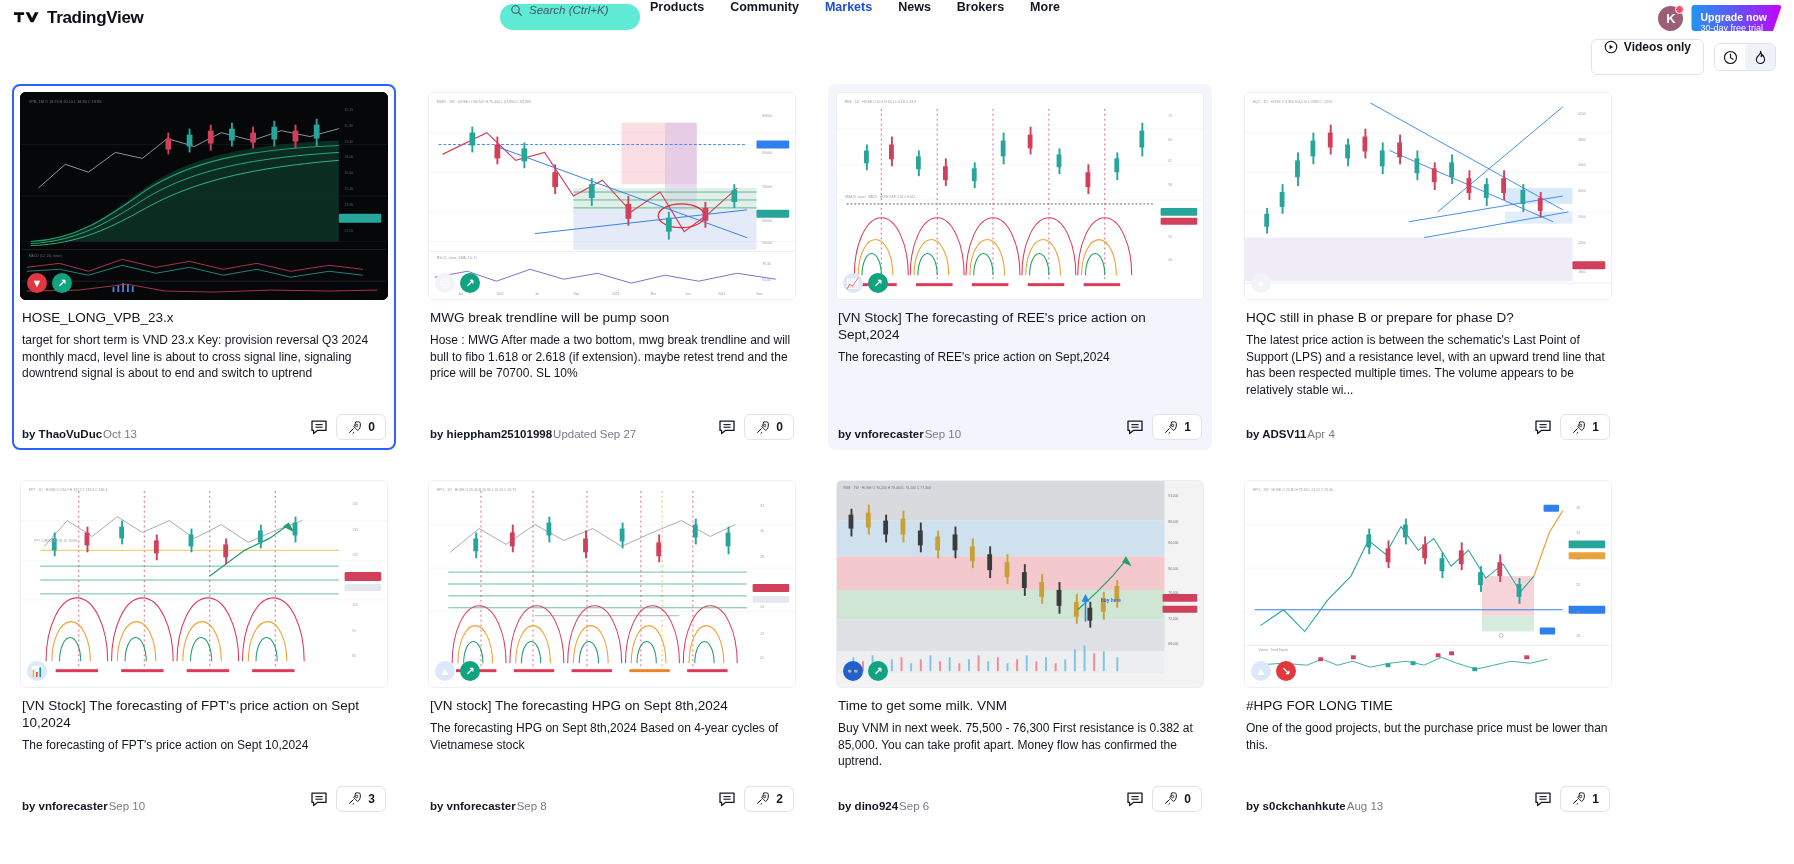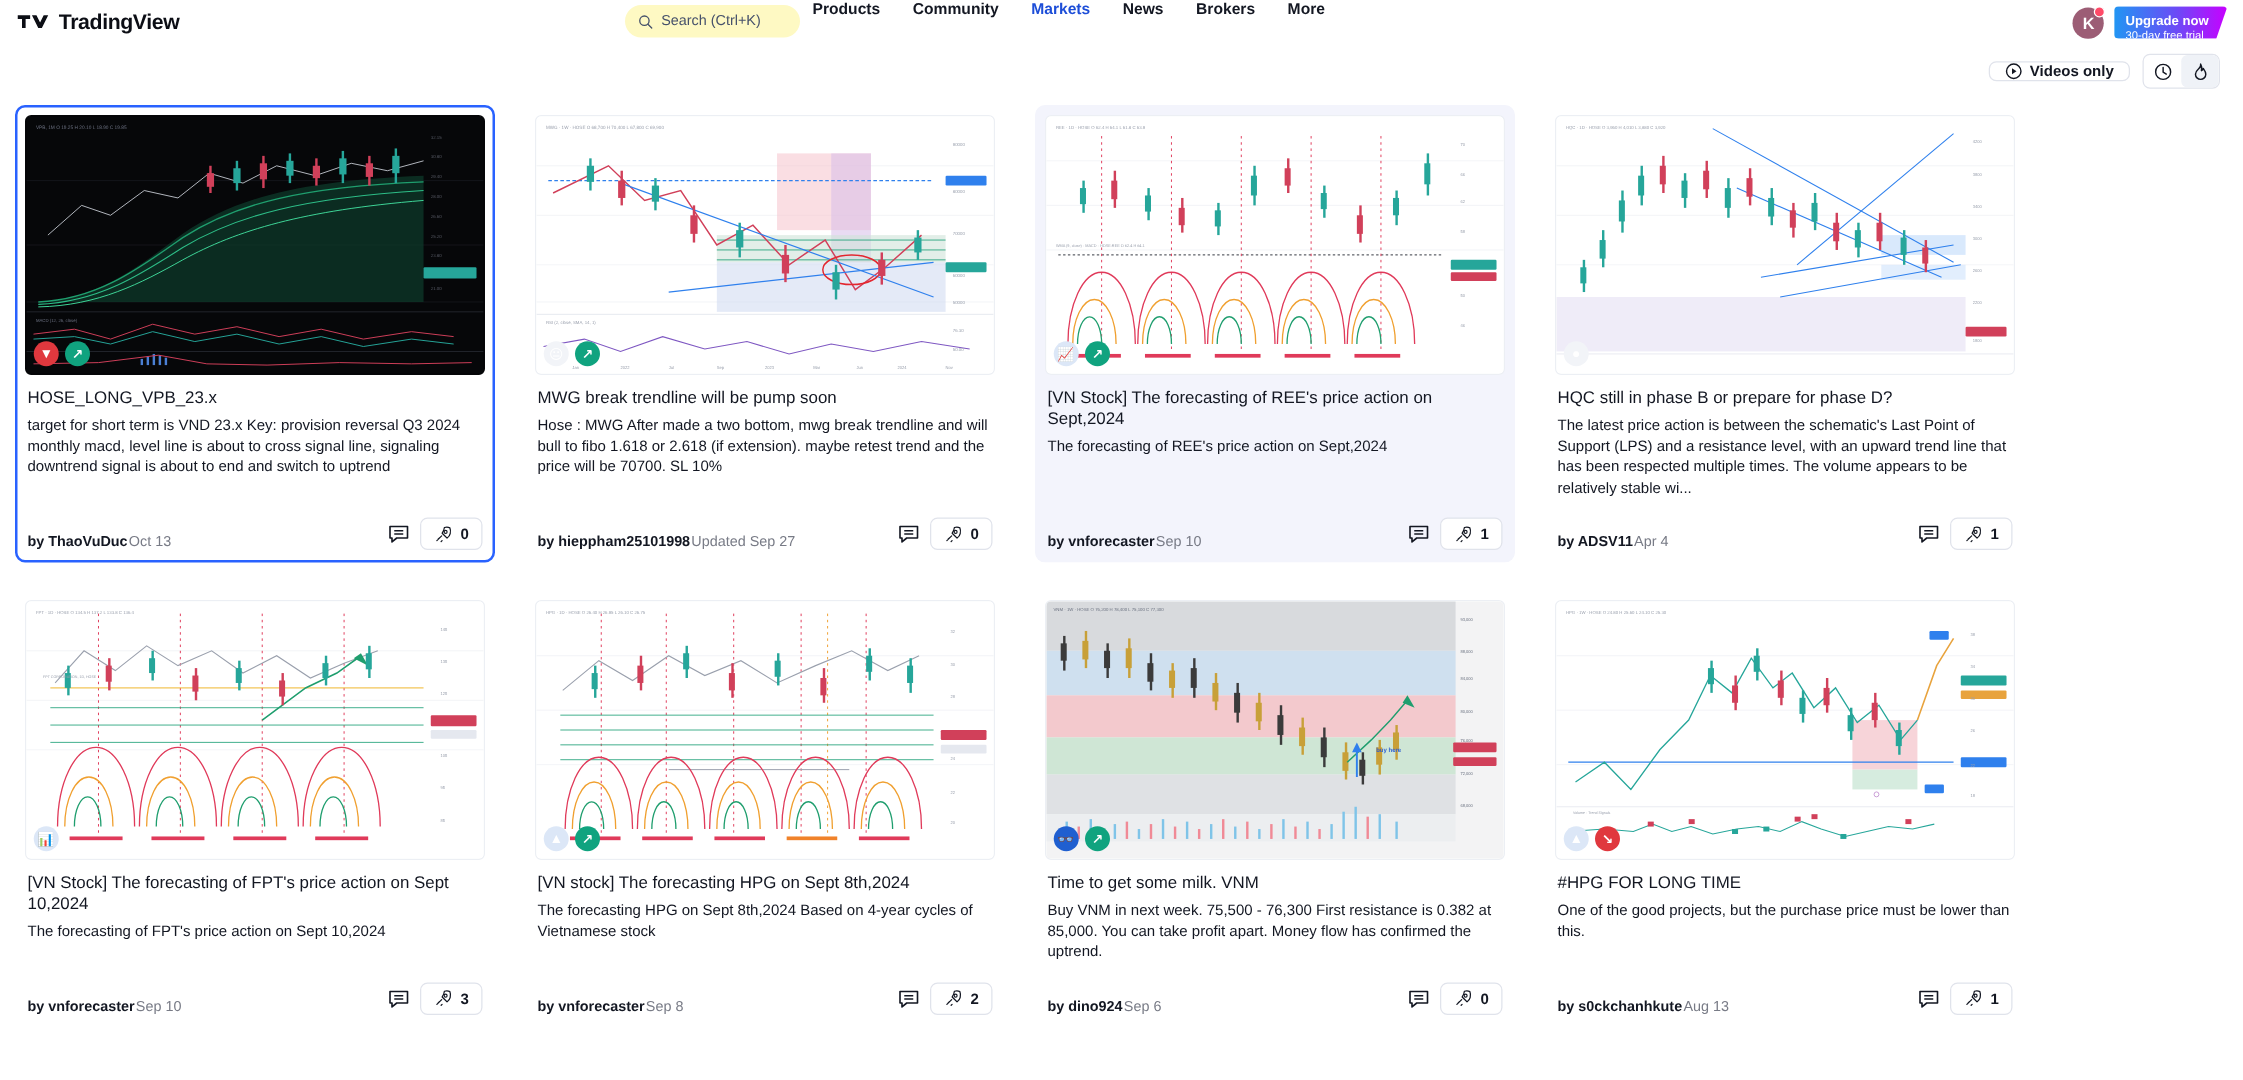--- a/index.html
+++ b/index.html
@@ -22,24 +22,25 @@
   }
   .logo-wrap { display: flex; align-items: center; gap: 7px; }
   .logo-mark { width: 26px; height: 16px; display: block; }
   .logo-text {
     font-size: 17px; font-weight: 700; letter-spacing: -0.3px; color: #0c0e15;
   }
 
   .search-box {
     position: absolute; left: 500px; top: 4px;
     width: 140px; height: 26px;
-    background: #fef9c3; border-radius: 14px;
-    display: flex; align-items: center; gap: 6px;
+    background: #5eead4; border-radius: 14px;
+    display: flex; align-items: flex-start; gap: 6px;
     padding: 0 10px;
     cursor: text;
+    font-style: italic;
   }
   .search-box .mag { flex: 0 0 13px; height: 13px; }
   .search-txt { font-size: 11.5px; color: #46516b; white-space: nowrap; }
 
   .nav { position: absolute; left: 650px; top: 0; height: 36px;
          display: flex; align-items: flex-start; gap: 26px; }
   .nav a {
     font-size: 12.5px; font-weight: 600; color: #131722;
     text-decoration: none; cursor: pointer; white-space: nowrap;
   }
@@ -72,21 +73,21 @@
   .upgrade .l1 { font-size: 10.5px; font-weight: 700; line-height: 11px; }
   .upgrade .l2 { font-size: 9px; font-weight: 400; line-height: 11px; }
 
   
   .toolbar {
     height: 42px; display: flex; align-items: center;
     justify-content: flex-end; gap: 10px;
     padding: 0 18px 0 0;
   }
   .btn-videos {
-    height: 16px; display: flex; align-items: flex-start; gap: 6px;
+    height: 36px; display: flex; align-items: flex-start; gap: 6px;
     padding: 0 12px; border: 1px solid #e0e3eb; border-radius: 6px;
     background: #fff; cursor: pointer;
     font-size: 12px; font-weight: 600; color: #131722;
   }
   .seg {
     height: 28px; display: flex; align-items: center;
     border: 1px solid #e0e3eb; border-radius: 6px; overflow: hidden;
     background: #fff;
   }
   .seg-item {

